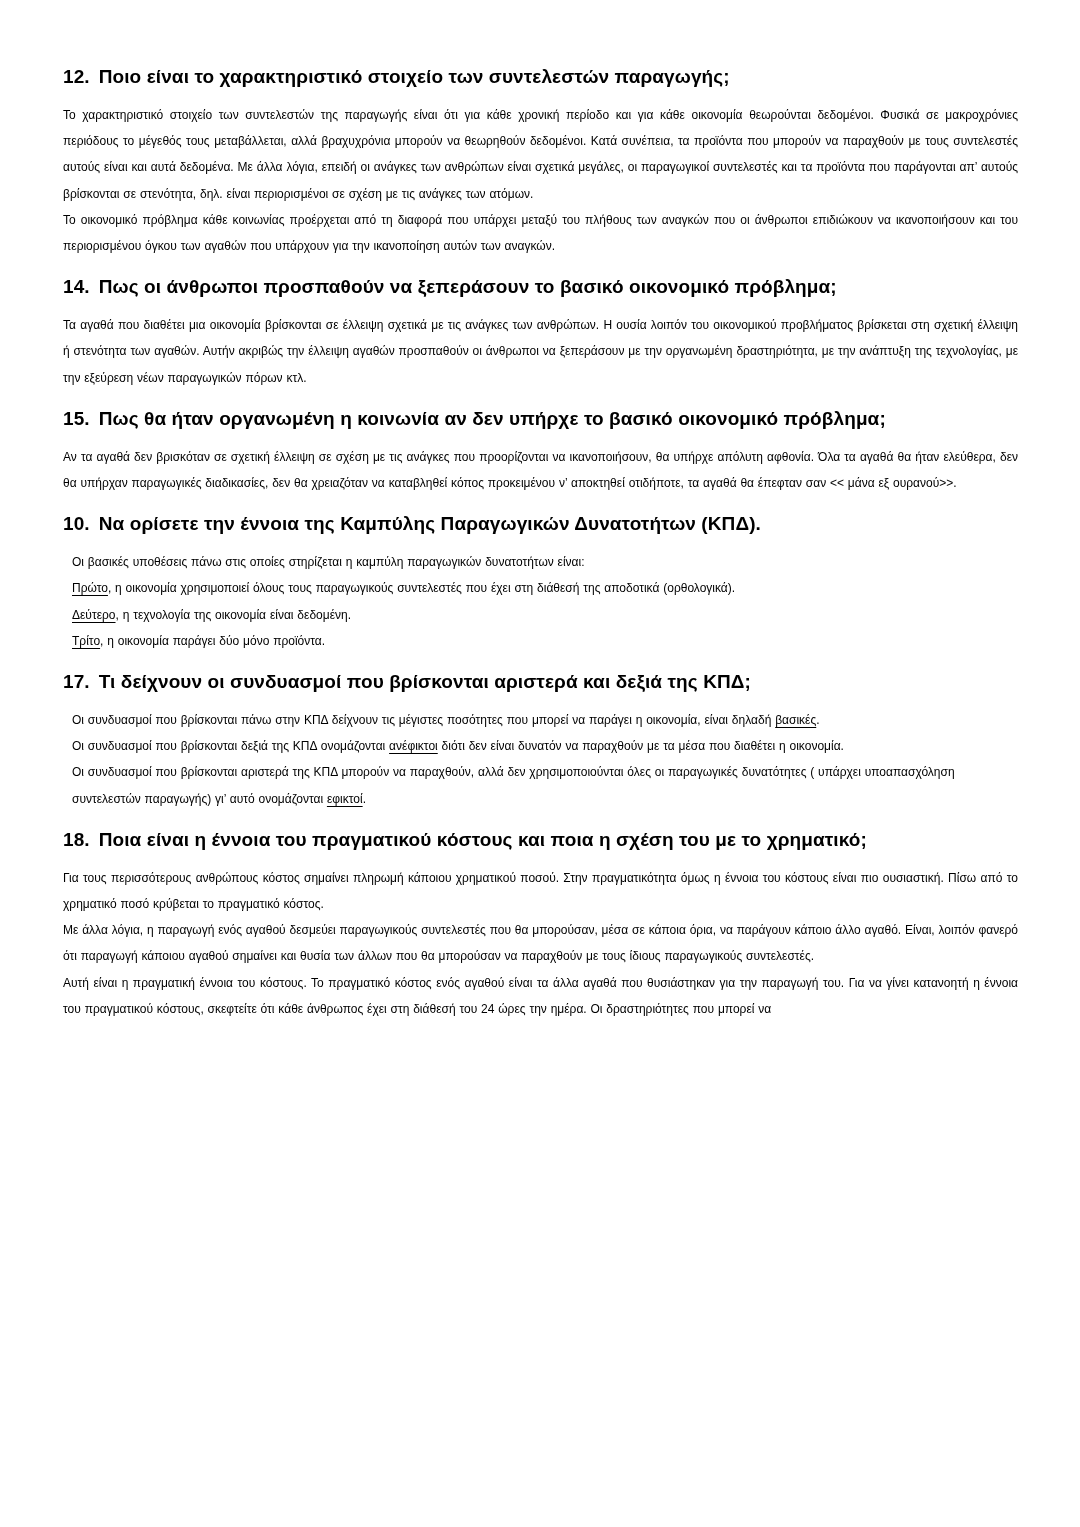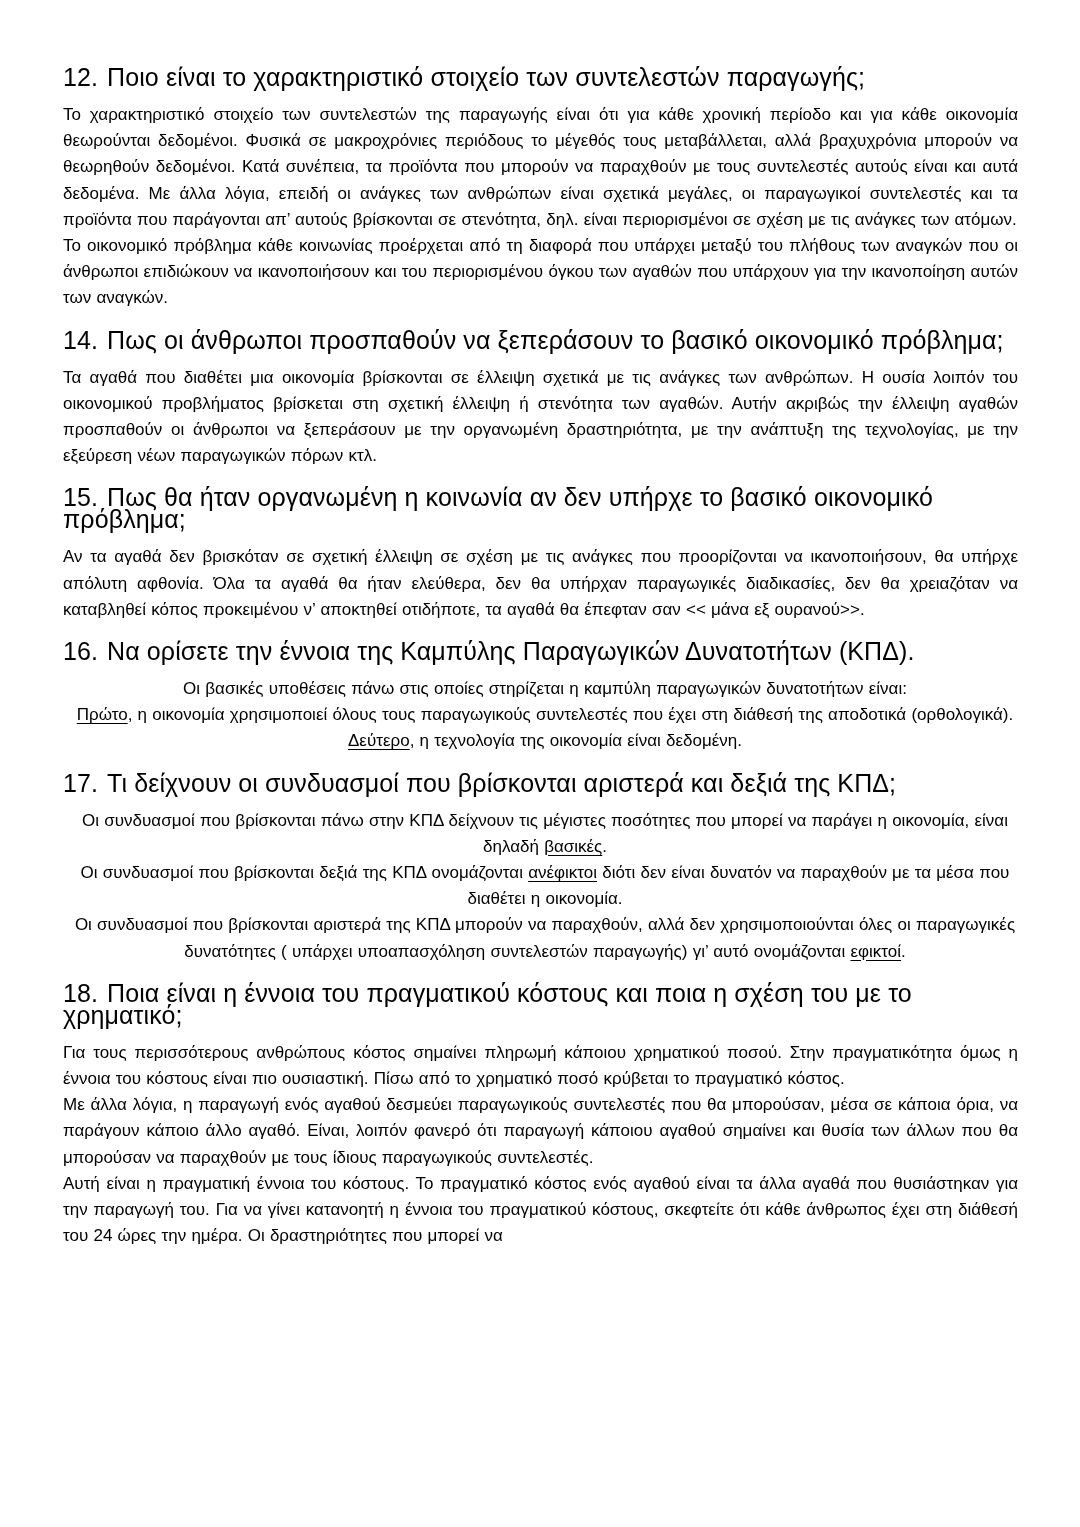--- a/index.html
+++ b/index.html
@@ -16,39 +16,39 @@
   }
   .page {
     box-sizing: border-box;
     width: 1080px;
     height: 1527px;
     padding: 66px 62px 20px 63px;
     background: #ffffff;
   }
   .qa-section { display: block; }
   .qa-heading {
-    font-size: 25px;
-    font-weight: normal;
+    font-size: 19px;
+    font-weight: bold;
     line-height: 22px;
     margin: 17px 0 14px 0;
     letter-spacing: 0.1px;
   }
   .qa-section:first-child .qa-heading { margin-top: 0; }
   .qa-number {
     display: inline-block;
     margin-right: 9px;
   }
   .qa-para {
-    font-size: 17px;
+    font-size: 12px;
     line-height: 26.2px;
     margin: 0;
     word-spacing: 0.5px;
   }
   .align-justify { text-align: justify; }
-  .align-left { text-align: center; margin-left: 9px; }
+  .align-left { text-align: left; margin-left: 9px; }
   .underline { text-decoration: underline; text-underline-offset: 3px; }
 </style>
 </head>
 <body>
 
 <div class="page">
   <div id="qa-sections">
       <section class="qa-section">
         <h2 class="qa-heading"><span class="qa-number">12.</span><span class="qa-title">Ποιο είναι το χαρακτηριστικό στοιχείο των συντελεστών παραγωγής;</span></h2>
         <p class="qa-para align-justify"><span>Το χαρακτηριστικό στοιχείο των συντελεστών της παραγωγής είναι ότι για κάθε χρονική περίοδο και για κάθε οικονομία θεωρούνται δεδομένοι. Φυσικά σε μακροχρόνιες περιόδους το μέγεθός τους μεταβάλλεται, αλλά βραχυχρόνια μπορούν να θεωρηθούν δεδομένοι. Κατά συνέπεια, τα προϊόντα που μπορούν να παραχθούν με τους συντελεστές αυτούς είναι και αυτά δεδομένα. Με άλλα λόγια, επειδή οι ανάγκες των ανθρώπων είναι σχετικά μεγάλες, οι παραγωγικοί συντελεστές και τα προϊόντα που παράγονται απ’ αυτούς βρίσκονται σε στενότητα, δηλ. είναι περιορισμένοι σε σχέση με τις ανάγκες των ατόμων.</span></p>
@@ -58,24 +58,25 @@
       </section>
       <section class="qa-section">
         <h2 class="qa-heading"><span class="qa-number">14.</span><span class="qa-title">Πως οι άνθρωποι προσπαθούν να ξεπεράσουν το βασικό οικονομικό πρόβλημα;</span></h2>
         <p class="qa-para align-justify"><span>Τα αγαθά που διαθέτει μια οικονομία βρίσκονται σε έλλειψη σχετικά με τις ανάγκες των ανθρώπων. Η ουσία λοιπόν του οικονομικού προβλήματος βρίσκεται στη σχετική έλλειψη ή στενότητα των αγαθών. Αυτήν ακριβώς την έλλειψη αγαθών προσπαθούν οι άνθρωποι να ξεπεράσουν με την οργανωμένη δραστηριότητα, με την ανάπτυξη της τεχνολογίας, με την εξεύρεση νέων παραγωγικών πόρων κτλ.</span></p>
       </section>
       <section class="qa-section">
         <h2 class="qa-heading"><span class="qa-number">15.</span><span class="qa-title">Πως θα ήταν οργανωμένη η κοινωνία αν δεν υπήρχε το βασικό οικονομικό πρόβλημα;</span></h2>
         <p class="qa-para align-justify"><span>Αν τα αγαθά δεν βρισκόταν σε σχετική έλλειψη σε σχέση με τις ανάγκες που προορίζονται να ικανοποιήσουν, θα υπήρχε απόλυτη αφθονία. Όλα τα αγαθά θα ήταν ελεύθερα, δεν θα υπήρχαν παραγωγικές διαδικασίες, δεν θα χρειαζόταν να καταβληθεί κόπος προκειμένου ν’ αποκτηθεί οτιδήποτε, τα αγαθά θα έπεφταν σαν &lt;&lt; μάνα εξ ουρανού&gt;&gt;.</span></p>
       </section>
       <section class="qa-section">
-        <h2 class="qa-heading"><span class="qa-number">16.</span><span class="qa-title">Να ορίσετε την έννοια της Καμπύλης Παραγωγικών Δυνατοτήτων (ΚΠΔ).</span></h2>
+        <h2 class="qa-heading"><span class="qa-number">10.</span><span class="qa-title">Να ορίσετε την έννοια της Καμπύλης Παραγωγικών Δυνατοτήτων (ΚΠΔ).</span></h2>
         <p class="qa-para align-left"><span>Οι βασικές υποθέσεις πάνω στις οποίες στηρίζεται η καμπύλη παραγωγικών δυνατοτήτων είναι:</span></p>
         <p class="qa-para align-left"><span class="underline">Πρώτο</span><span>, η οικονομία χρησιμοποιεί όλους τους παραγωγικούς συντελεστές που έχει στη διάθεσή της αποδοτικά (ορθολογικά).</span></p>
         <p class="qa-para align-left"><span class="underline">Δεύτερο</span><span>, η τεχνολογία της οικονομία είναι δεδομένη.</span></p>
+        <p class="qa-para align-left"><span class="underline">Τρίτο</span><span>, η οικονομία παράγει δύο μόνο προϊόντα.</span></p>
       </section>
       <section class="qa-section">
         <h2 class="qa-heading"><span class="qa-number">17.</span><span class="qa-title">Τι δείχνουν οι συνδυασμοί που βρίσκονται αριστερά και δεξιά της ΚΠΔ;</span></h2>
         <p class="qa-para align-left"><span>Οι συνδυασμοί που βρίσκονται πάνω στην ΚΠΔ δείχνουν τις μέγιστες ποσότητες που μπορεί να παράγει η οικονομία, είναι δηλαδή </span><span class="underline">βασικές</span><span>.</span></p>
         <p class="qa-para align-left"><span>Οι συνδυασμοί που βρίσκονται δεξιά της ΚΠΔ ονομάζονται </span><span class="underline">ανέφικτοι</span><span> διότι δεν είναι δυνατόν να παραχθούν με τα μέσα που διαθέτει η οικονομία.</span></p>
         <p class="qa-para align-left"><span>Οι συνδυασμοί που βρίσκονται αριστερά της ΚΠΔ μπορούν να παραχθούν, αλλά δεν χρησιμοποιούνται όλες οι παραγωγικές δυνατότητες ( υπάρχει υποαπασχόληση συντελεστών παραγωγής) γι’ αυτό ονομάζονται </span><span class="underline">εφικτοί</span><span>.</span></p>
       </section>
       <section class="qa-section">
         <h2 class="qa-heading"><span class="qa-number">18.</span><span class="qa-title">Ποια είναι η έννοια του πραγματικού κόστους και ποια η σχέση του με το χρηματικό;</span></h2>
         <p class="qa-para align-justify"><span>Για τους περισσότερους ανθρώπους κόστος σημαίνει πληρωμή κάποιου χρηματικού ποσού. Στην πραγματικότητα όμως η έννοια του κόστους είναι πιο ουσιαστική. Πίσω από το χρηματικό ποσό κρύβεται το πραγματικό κόστος.</span></p>

